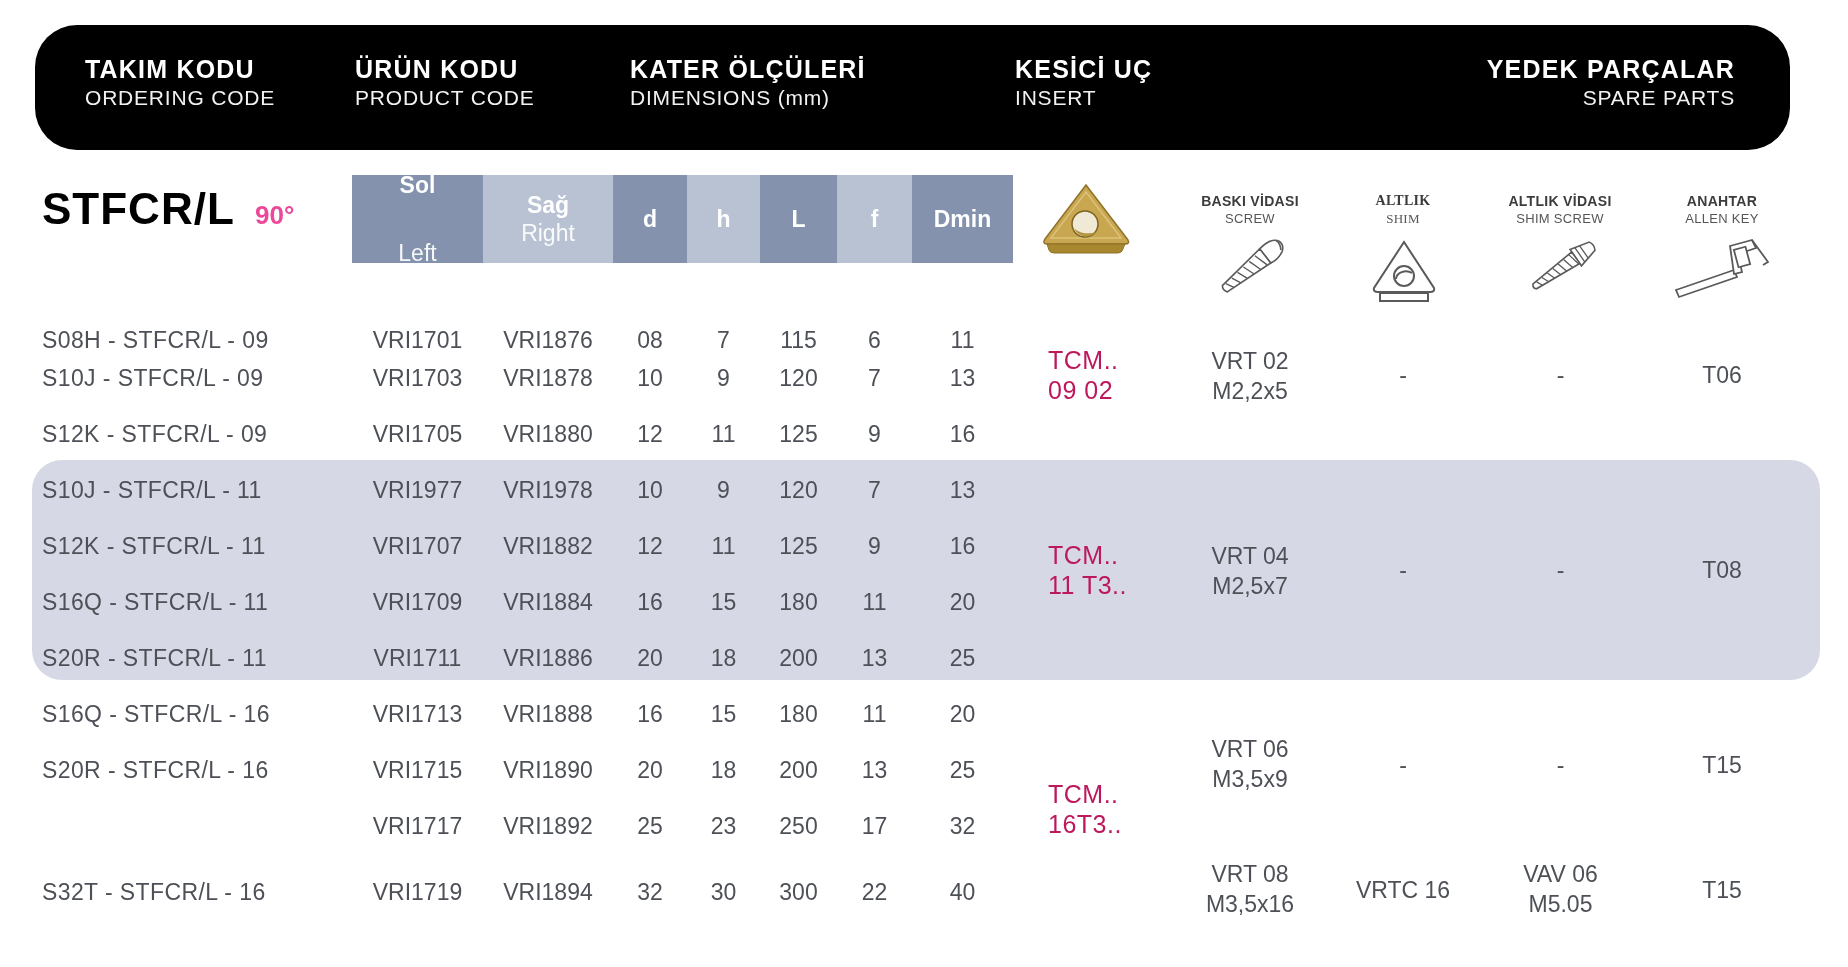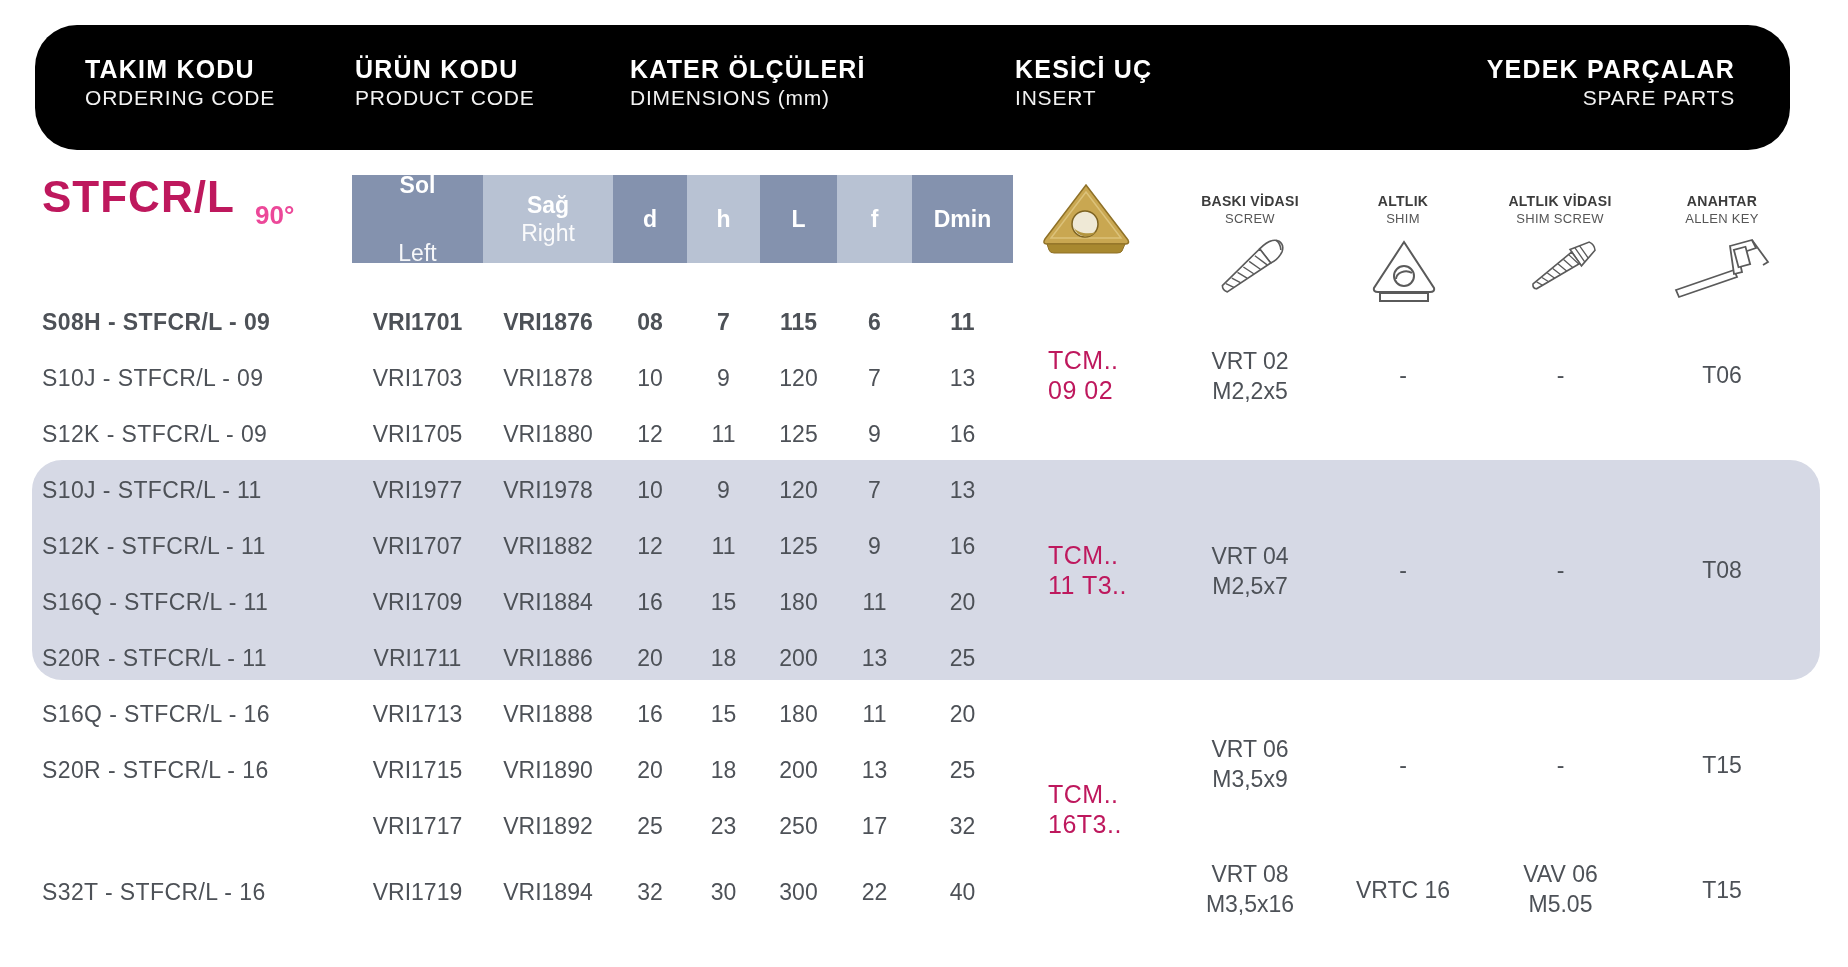--- a/index.html
+++ b/index.html
@@ -8,21 +8,21 @@
 
   
   .header-bar{position:absolute;left:35px;top:25px;width:1755px;height:125px;
               background:#000000;border-radius:42px;}
   .hdr{position:absolute;top:28px;color:#fff;}
   .hdr-tr{font-weight:bold;font-size:25px;letter-spacing:1.2px;line-height:32px;}
   .hdr-en{font-weight:400;font-size:21px;letter-spacing:.8px;line-height:26px;opacity:.95;}
   .hdr.right{text-align:right;}
 
   
-  .tool-title{position:absolute;left:42px;top:172px;color:#be185d;font-weight:bold;
+  .tool-title{position:absolute;left:42px;top:184px;color:#000000;font-weight:bold;
               font-size:44px;letter-spacing:1px;}
   .tool-angle{position:absolute;left:255px;top:200px;color:#ec4899;font-weight:bold;font-size:26px;}
   .hcell{position:absolute;top:175px;height:88px;color:#fff;display:flex;flex-direction:column;
          align-items:center;justify-content:center;text-align:center;}
   .hcell.dark{background:#8492ae;}
   .hcell.light{background:#b8c2d3;}
   .hcell .b{font-weight:bold;font-size:23px;line-height:28px;}
   .hcell .l{font-weight:300;font-size:23px;line-height:28px;opacity:.93;}
   .hcell.single{justify-content:center;font-weight:bold;font-size:23px;}
 
@@ -107,21 +107,21 @@
       <path d="M48 10 L83 56 L13 56 Z" fill="none" stroke="#dcc27a" stroke-width="1.5"></path>
       <circle cx="47" cy="42" r="13" fill="#efe9d6" stroke="#7d6322" stroke-width="1.5"></circle>
       <path d="M36 46 a13 13 0 0 0 22 4 a16 10 0 0 1 -22 -4" fill="#b3953f"></path>
     </svg>
   </div>
 
   <div class="spare-hdr" style="left:1150px;">
     <div class="tr">BASKI VİDASI</div>
     <div class="en">SCREW</div>
   </div>
-  <div class="spare-hdr" style="left:1303px;">
+  <div class="spare-hdr" style="left:1303px;font-family:Liberation Serif, serif;">
     <div class="tr">ALTLIK</div>
     <div class="en">SHIM</div>
   </div>
   <div class="spare-hdr" style="left:1460px;">
     <div class="tr">ALTLIK VİDASI</div>
     <div class="en">SHIM SCREW</div>
   </div>
   <div class="spare-hdr" style="left:1622px;">
     <div class="tr">ANAHTAR</div>
     <div class="en">ALLEN KEY</div>
@@ -163,21 +163,21 @@
         <path d="M8 62 L66 42 L69 49 L11 69 Z"></path>
         <path d="M62 18 L84 12 L88 20 L70 26 L74 44 L66 46 Z"></path>
         <rect x="68" y="20" width="12" height="18" transform="rotate(-15 74 29)"></rect>
         <path d="M84 12 L100 34 L95 37" fill="none"></path>
       </g>
     </svg>
   </div>
 
   <div class="band"></div>
 
-  <div class="row" style="top:306px;font-weight:bold;">
+  <div class="row" style="top:324px;">
     <span class="cell c-code">S08H - STFCR/L - 09</span>
     <span class="cell c-left">VRI1701</span>
     <span class="cell c-right">VRI1876</span>
     <span class="cell c-d">08</span>
     <span class="cell c-h">7</span>
     <span class="cell c-l">115</span>
     <span class="cell c-f">6</span>
     <span class="cell c-dmin">11</span>
   </div>
   <div class="row" style="top:362px;padding-left:13px;">

